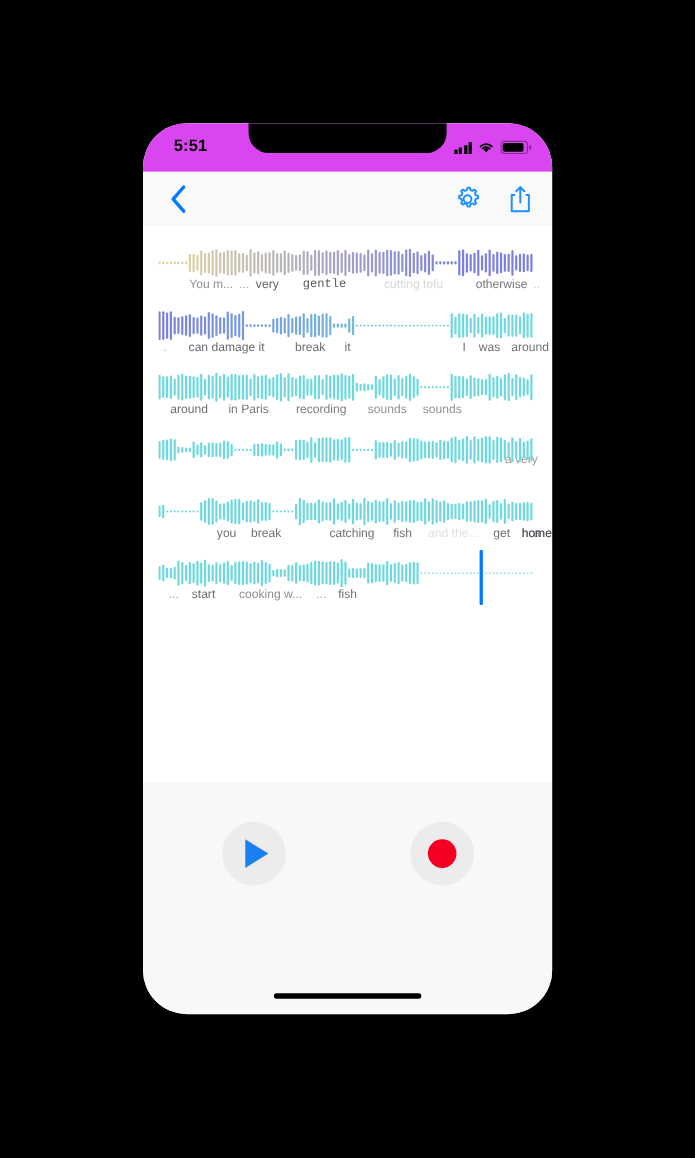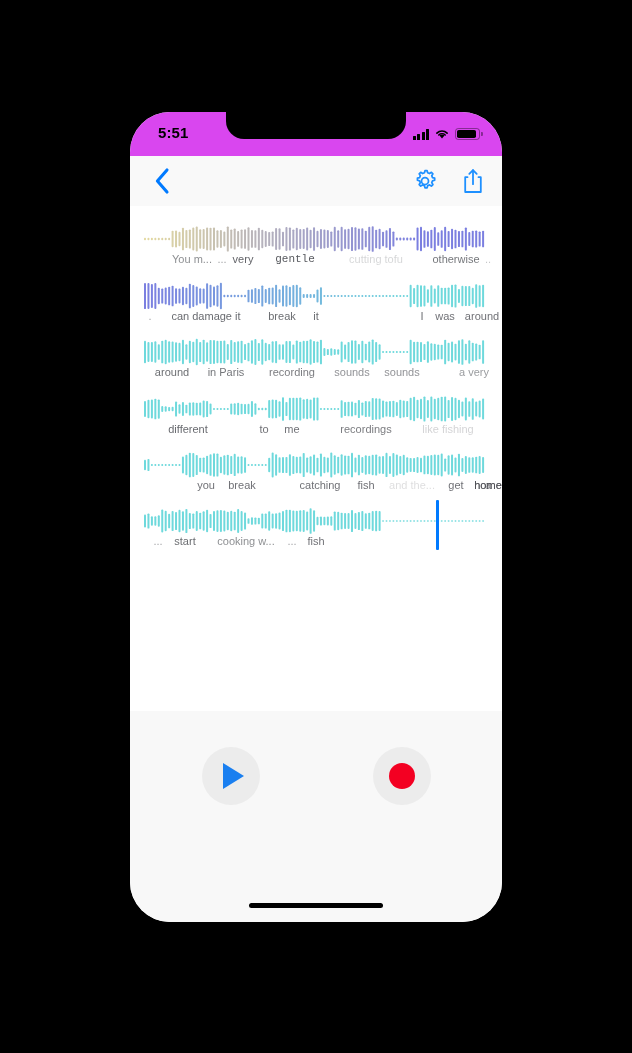--- a/index.html
+++ b/index.html
@@ -524,21 +524,21 @@
               <rect x="331.20" y="6.45" width="2" height="17.10" rx="0.9" fill="rgb(110,217,220)"></rect>
               <rect x="334.65" y="7.68" width="2" height="14.64" rx="0.9" fill="rgb(110,217,220)"></rect>
               <rect x="338.10" y="3.17" width="2" height="23.66" rx="0.9" fill="rgb(110,217,220)"></rect>
             </svg>
             <div class="wave-labels">
               <span style="left: 28px; color: rgba(70, 72, 78, 0.8);">around</span>
               <span style="left: 82px; color: rgba(70, 72, 78, 0.75);">in Paris</span>
               <span style="left: 148px; color: rgba(70, 72, 78, 0.72);">recording</span>
               <span style="left: 208px; color: rgba(70, 72, 78, 0.6);">sounds</span>
               <span style="left: 258px; color: rgba(70, 72, 78, 0.6);">sounds</span>
-              <span style="left: 330px; color: rgba(70, 72, 78, 0.55);">a very</span>
+              <span style="left: 330px; color: rgba(70, 72, 78, 0.55); margin-top: 46px;">a very</span>
             </div>
           </div>
           <div class="wave-row" style="top: 188px;">
             <svg class="wave-canvas" viewBox="0 0 344 30">
               <rect x="0.00" y="7.01" width="2" height="15.98" rx="0.9" fill="rgb(110,217,220)"></rect>
               <rect x="3.45" y="5.75" width="2" height="18.50" rx="0.9" fill="rgb(110,217,220)"></rect>
               <rect x="6.90" y="5.58" width="2" height="18.83" rx="0.9" fill="rgb(110,217,220)"></rect>
               <rect x="10.35" y="4.72" width="2" height="20.57" rx="0.9" fill="rgb(110,217,220)"></rect>
               <rect x="13.80" y="5.38" width="2" height="19.25" rx="0.9" fill="rgb(110,217,220)"></rect>
               <rect x="17.25" y="12.04" width="2" height="5.92" rx="0.9" fill="rgb(110,217,220)"></rect>
@@ -629,27 +629,20 @@
               <rect x="310.50" y="3.73" width="2" height="22.53" rx="0.9" fill="rgb(110,217,220)"></rect>
               <rect x="313.95" y="5.85" width="2" height="18.30" rx="0.9" fill="rgb(110,217,220)"></rect>
               <rect x="317.40" y="7.62" width="2" height="14.76" rx="0.9" fill="rgb(110,217,220)"></rect>
               <rect x="320.85" y="3.62" width="2" height="22.76" rx="0.9" fill="rgb(110,217,220)"></rect>
               <rect x="324.30" y="7.17" width="2" height="15.66" rx="0.9" fill="rgb(110,217,220)"></rect>
               <rect x="327.75" y="4.20" width="2" height="21.60" rx="0.9" fill="rgb(110,217,220)"></rect>
               <rect x="331.20" y="7.49" width="2" height="15.01" rx="0.9" fill="rgb(110,217,220)"></rect>
               <rect x="334.65" y="6.57" width="2" height="16.85" rx="0.9" fill="rgb(110,217,220)"></rect>
               <rect x="338.10" y="4.52" width="2" height="20.96" rx="0.9" fill="rgb(110,217,220)"></rect>
             </svg>
-            <div class="wave-labels">
-              <span style="left: 44px; color: rgba(70, 72, 78, 0.82);">different</span>
-              <span style="left: 120px; color: rgba(70, 72, 78, 0.78);">to</span>
-              <span style="left: 148px; color: rgba(70, 72, 78, 0.78);">me</span>
-              <span style="left: 222px; color: rgba(70, 72, 78, 0.72);">recordings</span>
-              <span style="left: 304px; color: rgba(70, 72, 78, 0.24);">like fishing</span>
-            </div>
           </div>
           <div class="wave-row" style="top: 244px;">
             <svg class="wave-canvas" viewBox="0 0 344 30">
               <rect x="0.00" y="9.81" width="2" height="10.37" rx="0.9" fill="rgb(110,217,220)"></rect>
               <rect x="3.45" y="8.89" width="2" height="12.21" rx="0.9" fill="rgb(110,217,220)"></rect>
               <rect x="6.90" y="14.12" width="2" height="1.76" rx="0.9" fill="rgb(110,217,220)"></rect>
               <rect x="10.35" y="14.12" width="2" height="1.76" rx="0.9" fill="rgb(110,217,220)"></rect>
               <rect x="13.80" y="14.12" width="2" height="1.76" rx="0.9" fill="rgb(110,217,220)"></rect>
               <rect x="17.25" y="14.12" width="2" height="1.76" rx="0.9" fill="rgb(110,217,220)"></rect>
               <rect x="20.70" y="14.12" width="2" height="1.76" rx="0.9" fill="rgb(110,217,220)"></rect>

